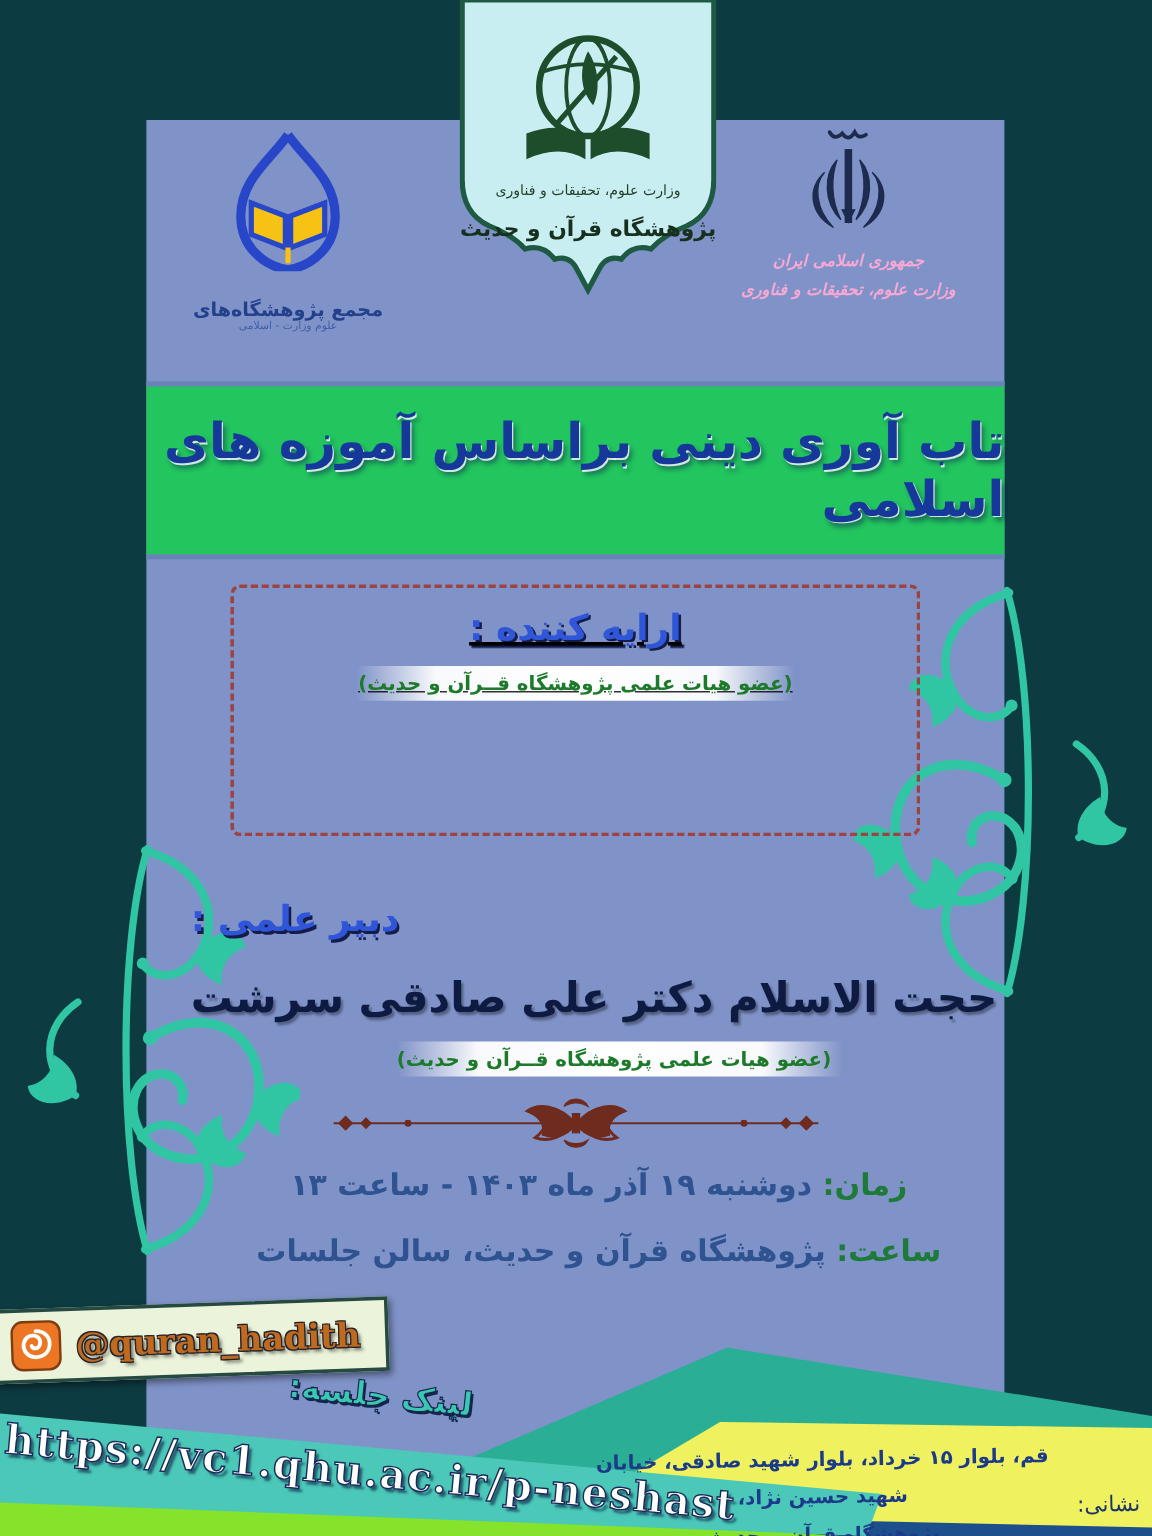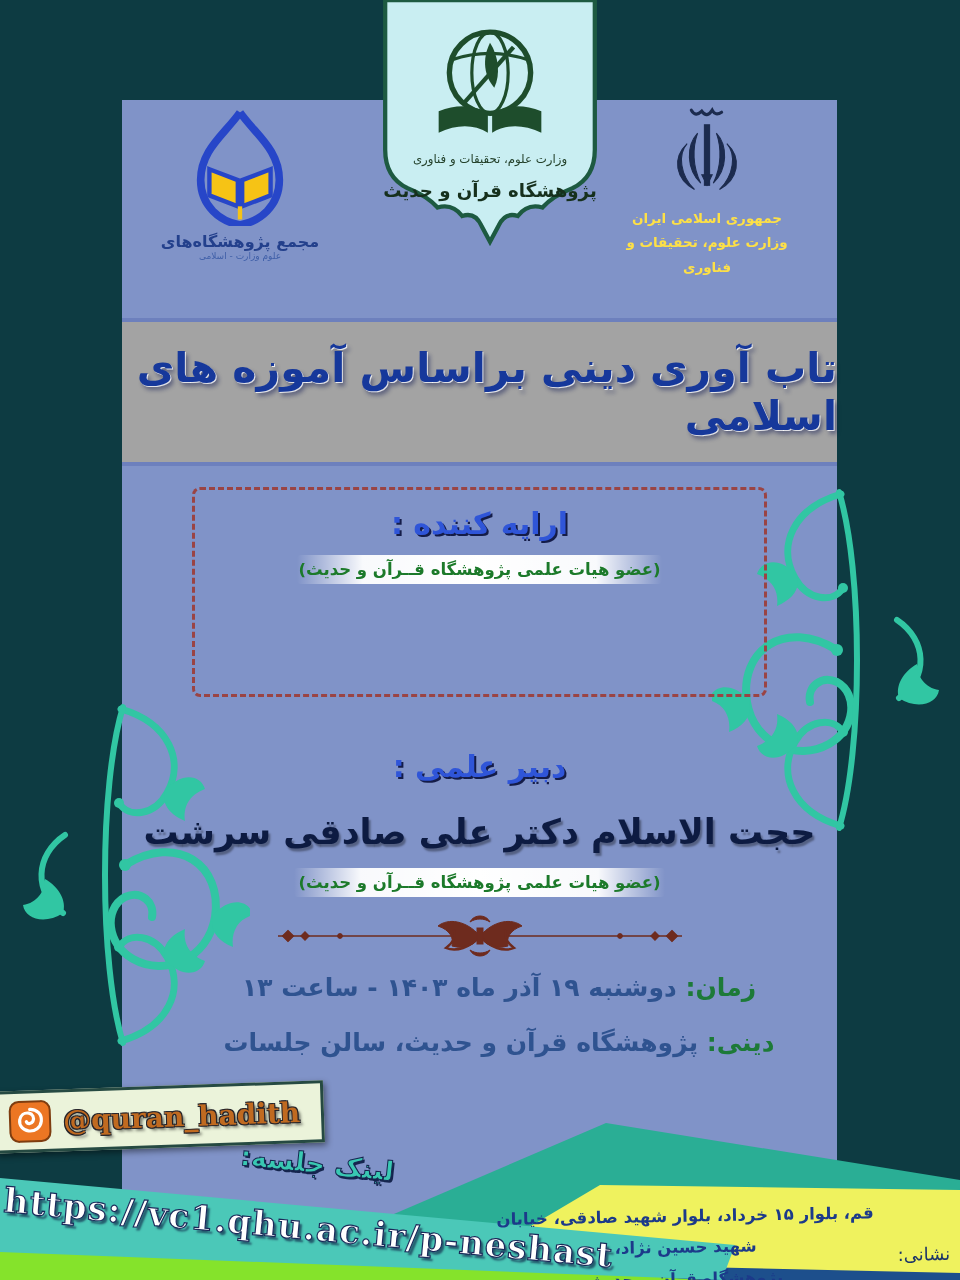--- a/index.html
+++ b/index.html
@@ -13,47 +13,47 @@
   .panel{left:122px;top:100px;width:715px;height:1180px;background:#8093c8;}
   
   .event-type{
     left:122px;top:228px;width:715px;text-align:center;direction:rtl;
     font-size:55px;font-weight:bold;color:#2f9c40;
     -webkit-text-stroke:2px #16265a;
     text-shadow:3px 4px 3px rgba(10,20,60,.55);
   }
   
   .banner{
-    left:122px;top:318px;width:715px;height:148px;background:#a3a3a3;
+    left:122px;top:318px;width:715px;height:148px;background:#22c55e;
     border-top:4px solid #6d80bd;border-bottom:4px solid #6d80bd;
     display:flex;align-items:center;justify-content:center;box-sizing:border-box;
   }
   .banner-title{
     direction:rtl;font-size:41px;font-weight:bold;color:#16389b;
     text-shadow:1px 1px 0 rgba(255,255,255,.8),3px 4px 4px rgba(10,20,80,.45);
   }
   
   .presenter-box{
     left:192px;top:487px;width:575px;height:210px;box-sizing:border-box;
-    border:3px dashed #9a4444;border-radius:8px;text-align:center;direction:rtl;
+    border:3px dashed #9a4444;border-radius:8px;text-align:center;direction:rtl;text-decoration:underline;
   }
   .role-label{
     font-size:30px;font-weight:bold;color:#2f55d8;
     text-shadow:2px 2px 0 #141c48;margin-top:16px;
   }
   .person-name{
     font-size:36px;font-weight:bold;color:#0d1b42;margin-top:10px;
     text-shadow:2px 3px 2px rgba(0,0,0,.35);
   }
   .affil-pill{
     margin:14px auto 0;width:64%;padding:5px 0;border-radius:4px;
     font-size:16.5px;font-weight:bold;color:#1c7a2a;
     background:linear-gradient(90deg,rgba(255,255,255,0),rgba(255,255,255,.95) 18%,#ffffff 50%,rgba(255,255,255,.95) 82%,rgba(255,255,255,0));
   }
-  .secretary-box{left:122px;top:733px;width:715px;text-align:center;direction:rtl;}
+  .secretary-box{left:122px;top:733px;width:715px;text-align:left;direction:rtl;padding-left:37px;}
   .secretary-box .person-name{font-size:35px;margin-top:28px;}
   .secretary-box .affil-pill{width:52%;margin-top:16px;}
   
   .sched{left:122px;width:754px;text-align:center;direction:rtl;font-weight:bold;font-size:25px;}
   .sched .lbl{color:#1d7a38;}
   .sched .val{color:#2f5390;}
   .time-row{top:973px;}
   .venue-row{top:1028px;}
   
   .eitaa{
@@ -81,24 +81,24 @@
   
   .address{
     left:488px;top:1200px;width:462px;direction:rtl;display:flex;gap:14px;
     align-items:center;transform:rotate(-1deg);
   }
   .address .addr-label{font-size:18px;color:#1c3468;flex:0 0 auto;margin-top:20px;}
   .address .addr-lines{flex:1;text-align:center;color:#1c3a8a;font-weight:bold;font-size:16.5px;line-height:1.9;}
   
   .logo-block{text-align:center;direction:rtl;}
   .assoc-logo{left:150px;top:108px;width:180px;}
-  .assoc-line1{font-size:16px;font-weight:bold;color:#23408c;margin-top:2px;}
+  .assoc-line1{font-size:16px;font-weight:bold;color:#23408c;margin-top:18px;}
   .assoc-line2{font-size:9px;color:#3f5fa8;}
   .ministry-logo{left:612px;top:106px;width:190px;}
-  .ministry-line{font-size:13.5px;font-weight:bold;color:#fde047;line-height:1.8;}
+  .ministry-line{font-size:13.5px;font-weight:bold;color:#f9a8d4;line-height:1.8;font-style:italic;}
 </style>
 </head>
 <body>
 
 <div class="poster">
 
   <div class="abs panel"></div>
 
   <svg class="abs" style="left:0px;top:695px;width:250px;height:360px" viewBox="-125 -180 250 360">
     <g stroke="#31c6a3" fill="none" stroke-width="8" stroke-linecap="round">
@@ -218,21 +218,21 @@
       </g>
     </g>
   </svg>
 
   <div class="abs sched time-row">
     <span class="lbl">زمان:</span>
     <span class="val">دوشنبه ۱۹ آذر ماه ۱۴۰۳ -  ساعت ۱۳</span>
   </div>
 
   <div class="abs sched venue-row">
-    <span class="lbl">دینی:</span>
+    <span class="lbl">ساعت:</span>
     <span class="val">پژوهشگاه قرآن و حدیث،  سالن جلسات</span>
   </div>
 
   <svg class="abs" style="left:0;top:1040px;width:960px;height:240px" viewBox="0 0 960 240">
     <polygon points="606,83 960,140 960,240 240,240" fill="#2aae95"></polygon>
     <polygon points="430,240 605,176 960,188 960,240" fill="#1d4f8c"></polygon>
     <polygon points="0,188 700,240 0,240" fill="#85e32b"></polygon>
     <polygon points="600,145 960,150 960,233 470,222" fill="#eff25e"></polygon>
     <polygon points="0,138 735,205 722,240 0,212" fill="#4bc8b8"></polygon>
   </svg>

